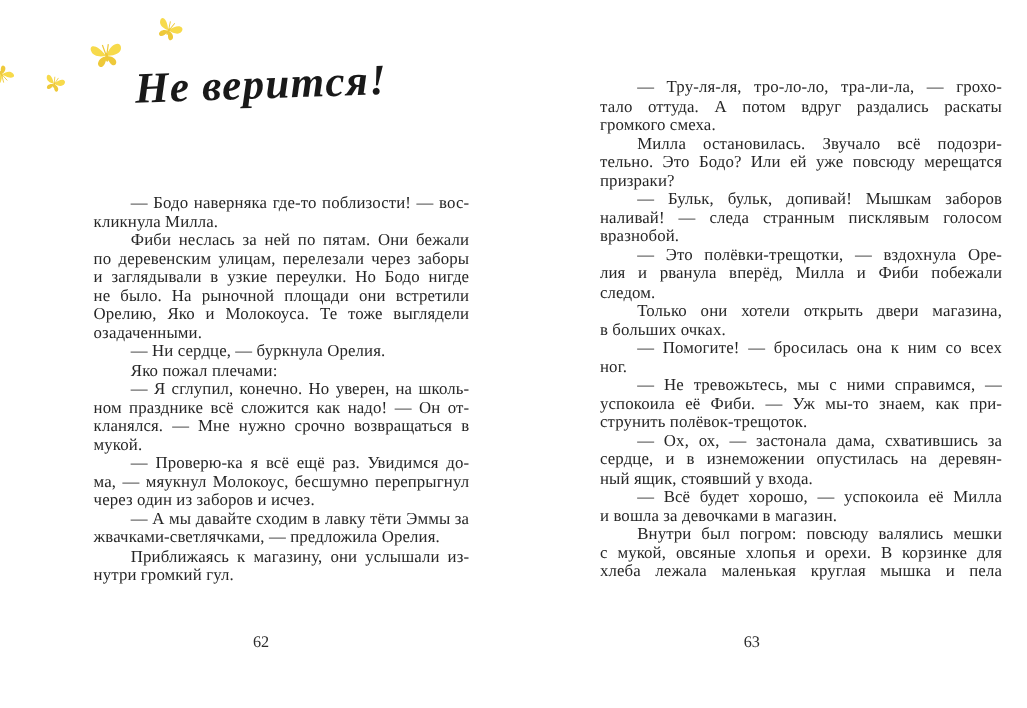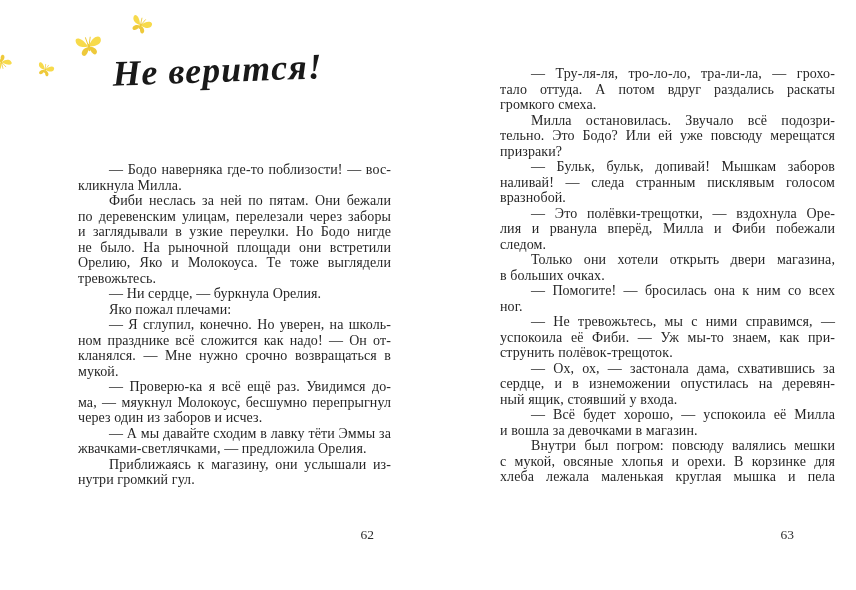--- a/index.html
+++ b/index.html
@@ -36,21 +36,21 @@
     font-size: 36px;
     line-height: 44px;
     color: #191919;
     transform: rotate(-2deg);
     letter-spacing: 1px;
   }
   .page-num {
     position: absolute;
     top: 527px;
     width: 313px;
-    text-align: right;
+    text-align: center;
     font-size: 13.5px;
     color: #2b2b2b;
   }
   #page-num-left  { left: 61px;  width: 313px; }
   #page-num-right { left: 459px; width: 335px; }
   .butterfly { position: absolute; }
   #butterfly-1 { left: 129px; top: 14px;  width: 24px; transform: rotate(24deg); }
   #butterfly-2 { left: 74px;  top: 32px;  width: 30px; transform: rotate(-8deg); }
   #butterfly-3 { left: 36px;  top: 61px;  width: 19px; transform: rotate(18deg); }
   #butterfly-4 { left: -9px;  top: 53px;  width: 21px; transform: rotate(150deg); }
@@ -96,21 +96,21 @@
   <div id="chapter-title">Не верится!</div>
 
   <div id="left-text" class="page-text">
       <div class="line indent">— Бодо наверняка где-то поблизости! — вос-</div>
       <div class="line pend">кликнула Милла.</div>
       <div class="line indent">Фиби неслась за ней по пятам. Они бежали</div>
       <div class="line">по деревенским улицам, перелезали через заборы</div>
       <div class="line">и заглядывали в узкие переулки. Но Бодо нигде</div>
       <div class="line">не было. На рыночной площади они встретили</div>
       <div class="line">Орелию, Яко и Молокоуса. Те тоже выглядели</div>
-      <div class="line pend">тревожьтесь.</div>
+      <div class="line pend">озадаченными.</div>
       <div class="line indent pend">— Ни сердце, — буркнула Орелия.</div>
       <div class="line indent pend">Яко пожал плечами:</div>
       <div class="line indent">— Я сглупил, конечно. Но уверен, на школь-</div>
       <div class="line">ном празднике всё сложится как надо! — Он от-</div>
       <div class="line">кланялся. — Мне нужно срочно возвращаться в</div>
       <div class="line pend">мукой.</div>
       <div class="line indent">— Проверю-ка я всё ещё раз. Увидимся до-</div>
       <div class="line">ма, — мяукнул Молокоус, бесшумно перепрыгнул</div>
       <div class="line pend">через один из заборов и исчез.</div>
       <div class="line indent">— А мы давайте сходим в лавку тёти Эммы за</div>

